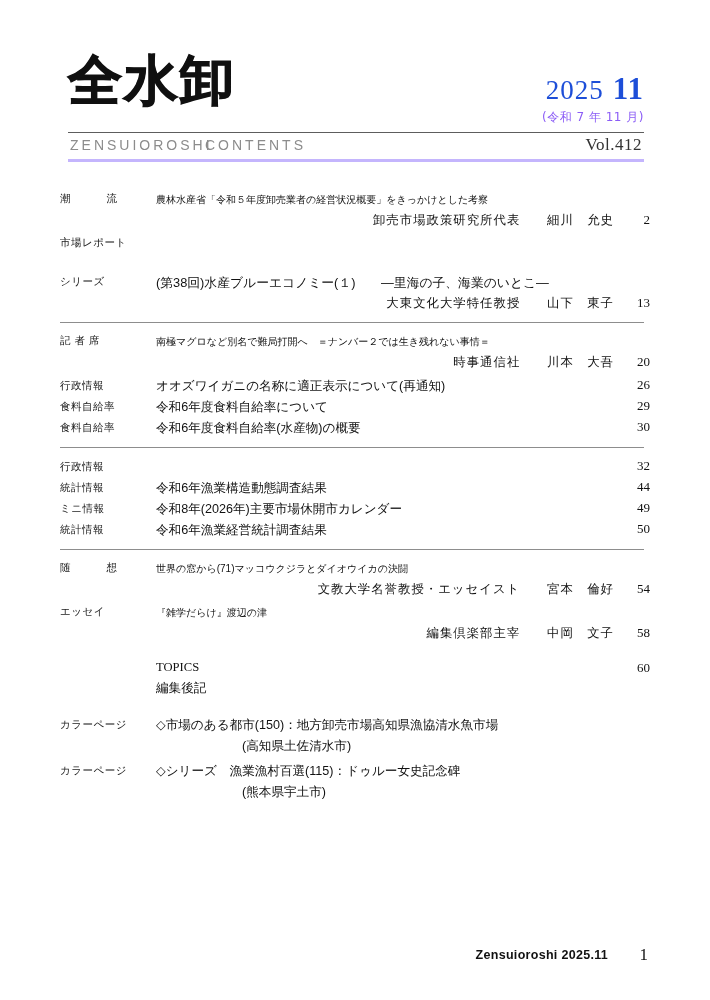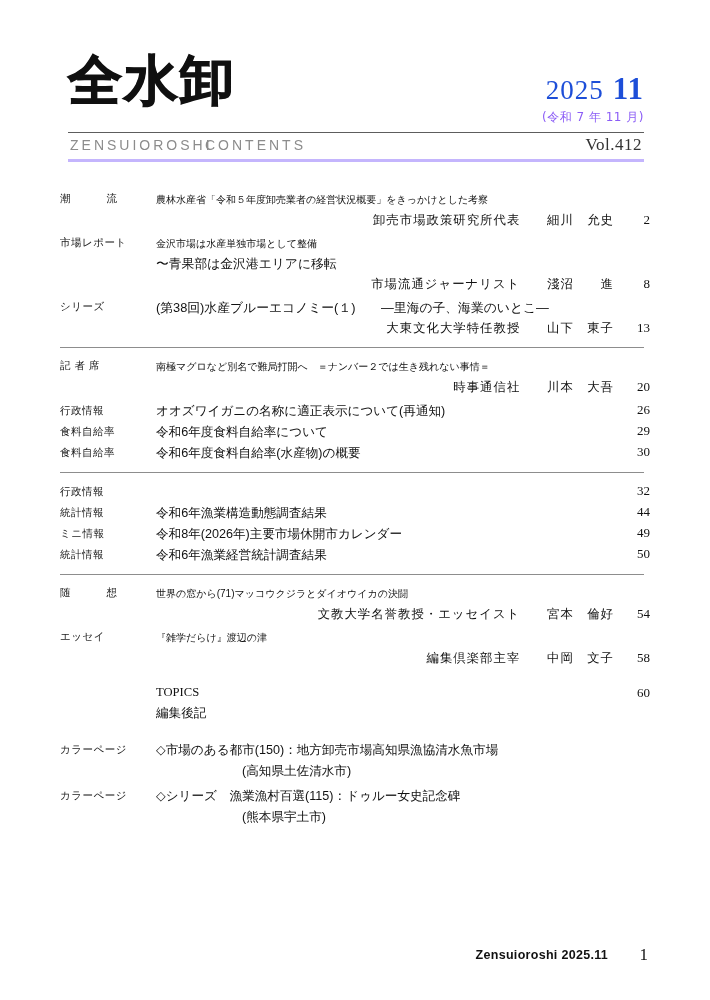--- a/index.html
+++ b/index.html
@@ -289,31 +289,23 @@
           <div class="line title">農林水産省「令和５年度卸売業者の経営状況概要」をきっかけとした考察</div>
           <div class="line byline">
             <span class="byline-name">卸売市場政策研究所代表　　細川　允史</span>
             <span class="pg">2</span>
           </div>
         </div>
       </div>
 
       <div class="entry" style="margin-top:4px;">
         <div class="cat">市場レポート</div>
-        <div class="body">
-          <div class="line title">金沢市場は水産単独市場として整備</div>
-          <div class="line sub">〜青果部は金沢港エリアに移転</div>
-          <div class="line byline">
-            <span class="byline-name">市場流通ジャーナリスト　　淺沼　　進</span>
-            <span class="pg">8</span>
-          </div>
-        </div>
-      </div>
-
-      <div class="entry" style="margin-top:4px;">
+      </div>
+
+      <div class="entry" style="margin-top:20px;">
         <div class="cat">シリーズ</div>
         <div class="body">
           <div class="line sub">(第38回)水産ブルーエコノミー(１)　　―里海の子、海業のいとこ―</div>
           <div class="line byline">
             <span class="byline-name">大東文化大学特任教授　　山下　東子</span>
             <span class="pg">13</span>
           </div>
         </div>
       </div>
     </div>

